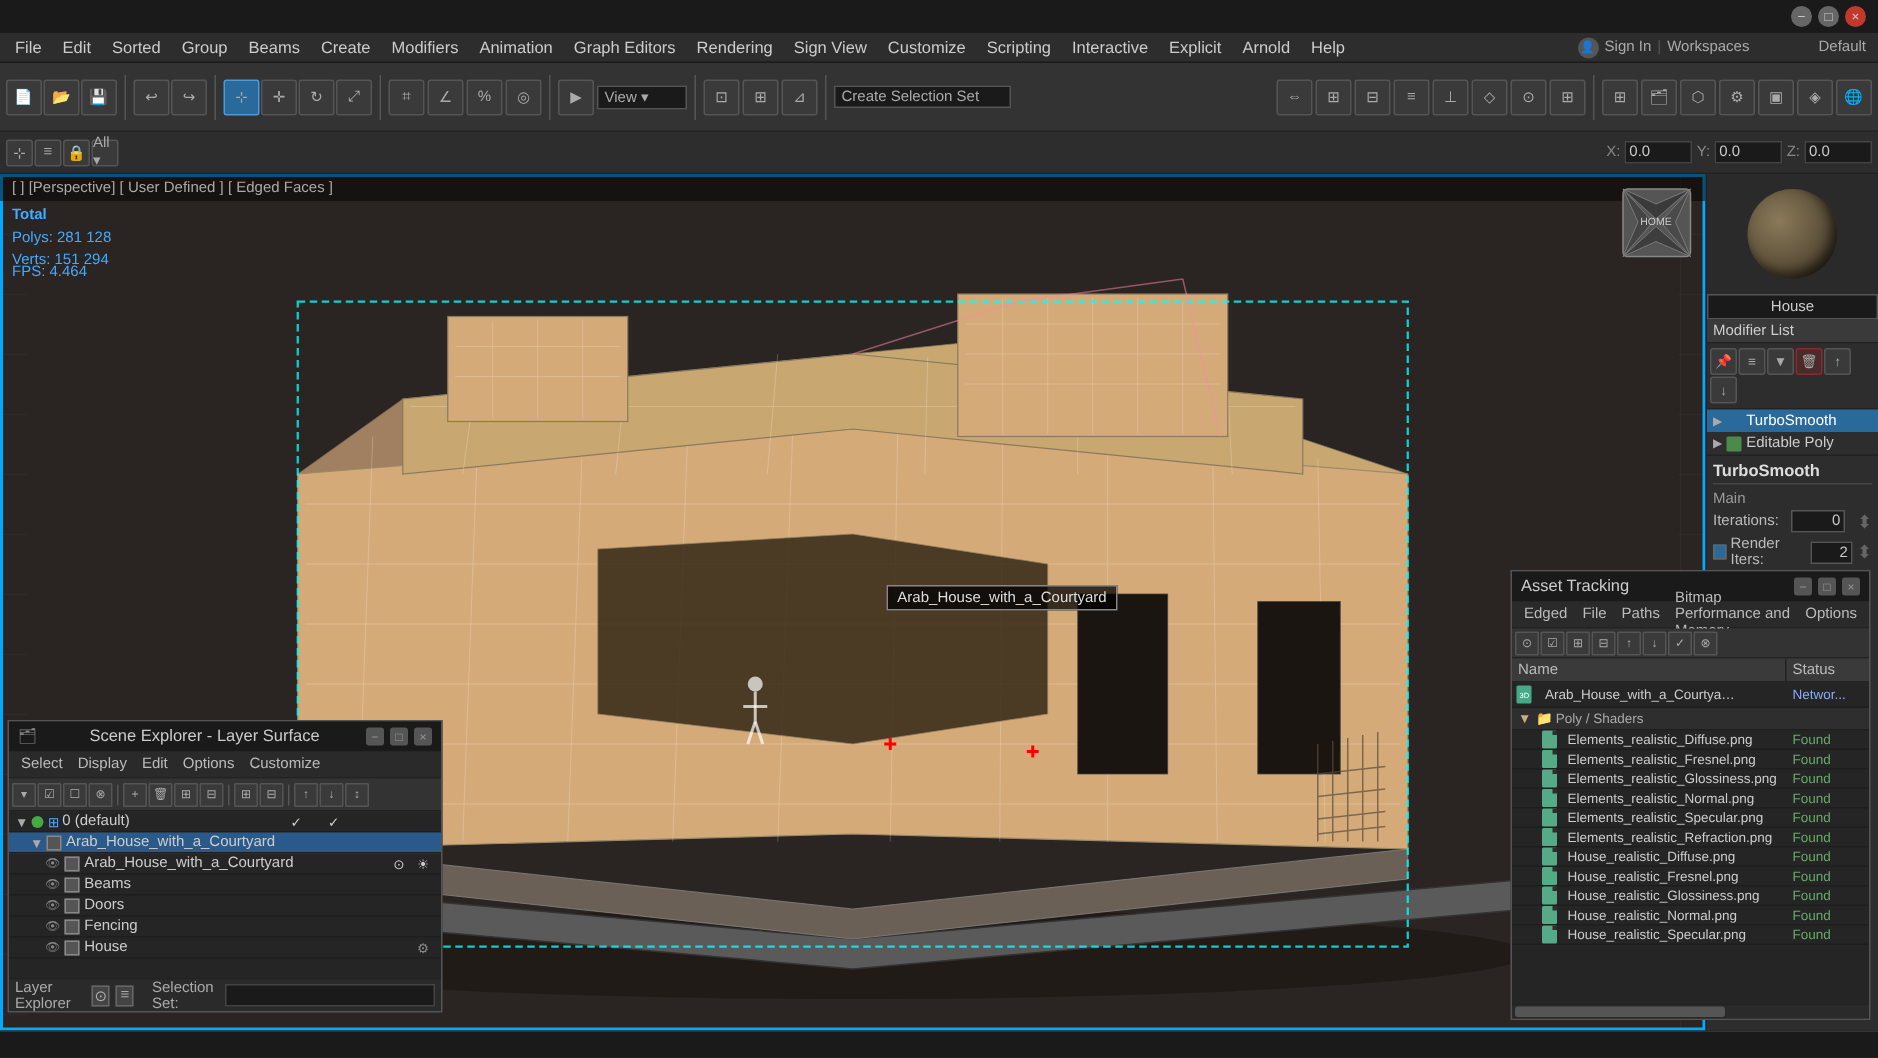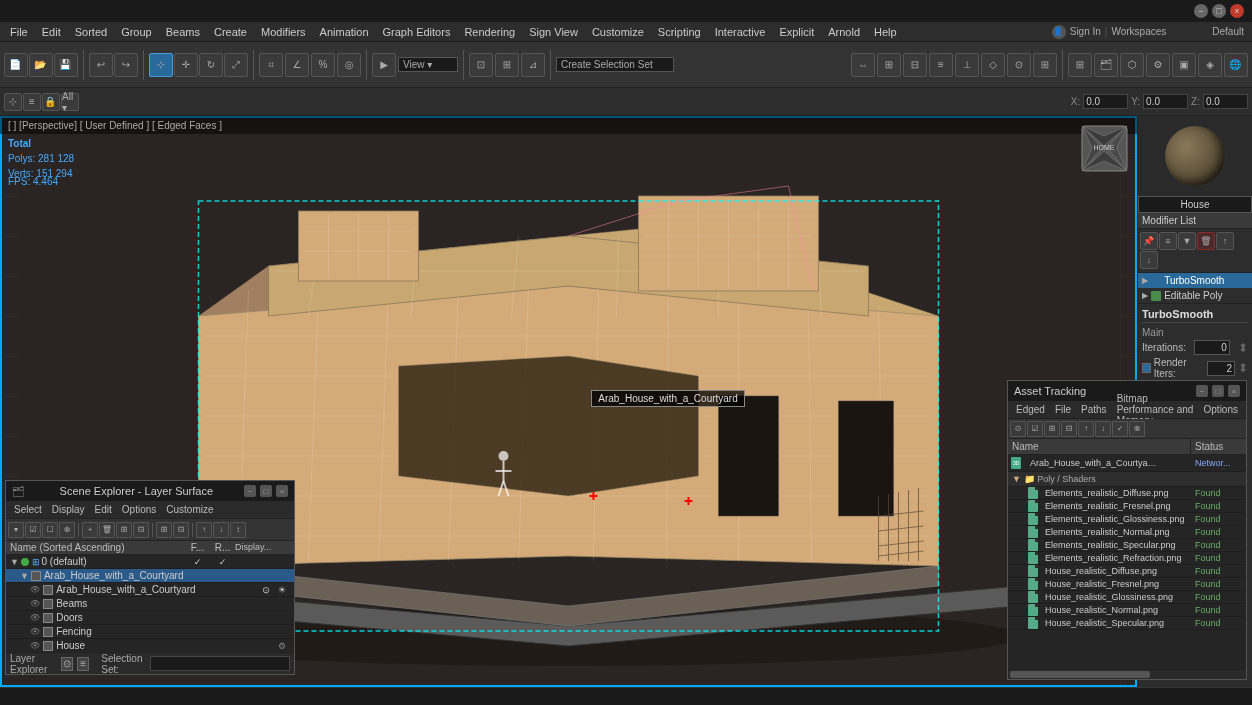--- a/index.html
+++ b/index.html
@@ -801,26 +801,20 @@
     <div class="se-tb-btn">⊞</div>
     <div class="se-tb-btn">⊟</div>
     <div style="width:1px;height:14px;background:#555;margin:0 2px;"></div>
     <div class="se-tb-btn">⊞</div>
     <div class="se-tb-btn">⊟</div>
     <div style="width:1px;height:14px;background:#555;margin:0 2px;"></div>
     <div class="se-tb-btn">↑</div>
     <div class="se-tb-btn">↓</div>
     <div class="se-tb-btn">↕</div>
   </div>
-  <div id="se-col-header">
-    <div class="se-col">Name (Sorted Ascending)</div>
-    <div class="se-col-sm">F...</div>
-    <div class="se-col-sm">R...</div>
-    <div style="width:55px;font-size:9px;">Display...</div>
-  </div>
   <div id="se-body">
 
     <div class="se-row">
       <span style="color:#aaa;font-size:9px;margin-right:2px;">▼</span>
       <span style="background:#4a4;width:8px;height:8px;border-radius:50%;margin-right:3px;display:inline-block;flex-shrink:0;"></span>
       <span style="color:#5af;font-size:9px;margin-right:2px;">⊞</span>
       <span class="se-name">0 (default)</span>
       <span style="width:25px;font-size:9px;text-align:center;">✓</span>
       <span style="width:25px;font-size:9px;text-align:center;">✓</span>
       <span style="width:55px;font-size:9px;"></span>

